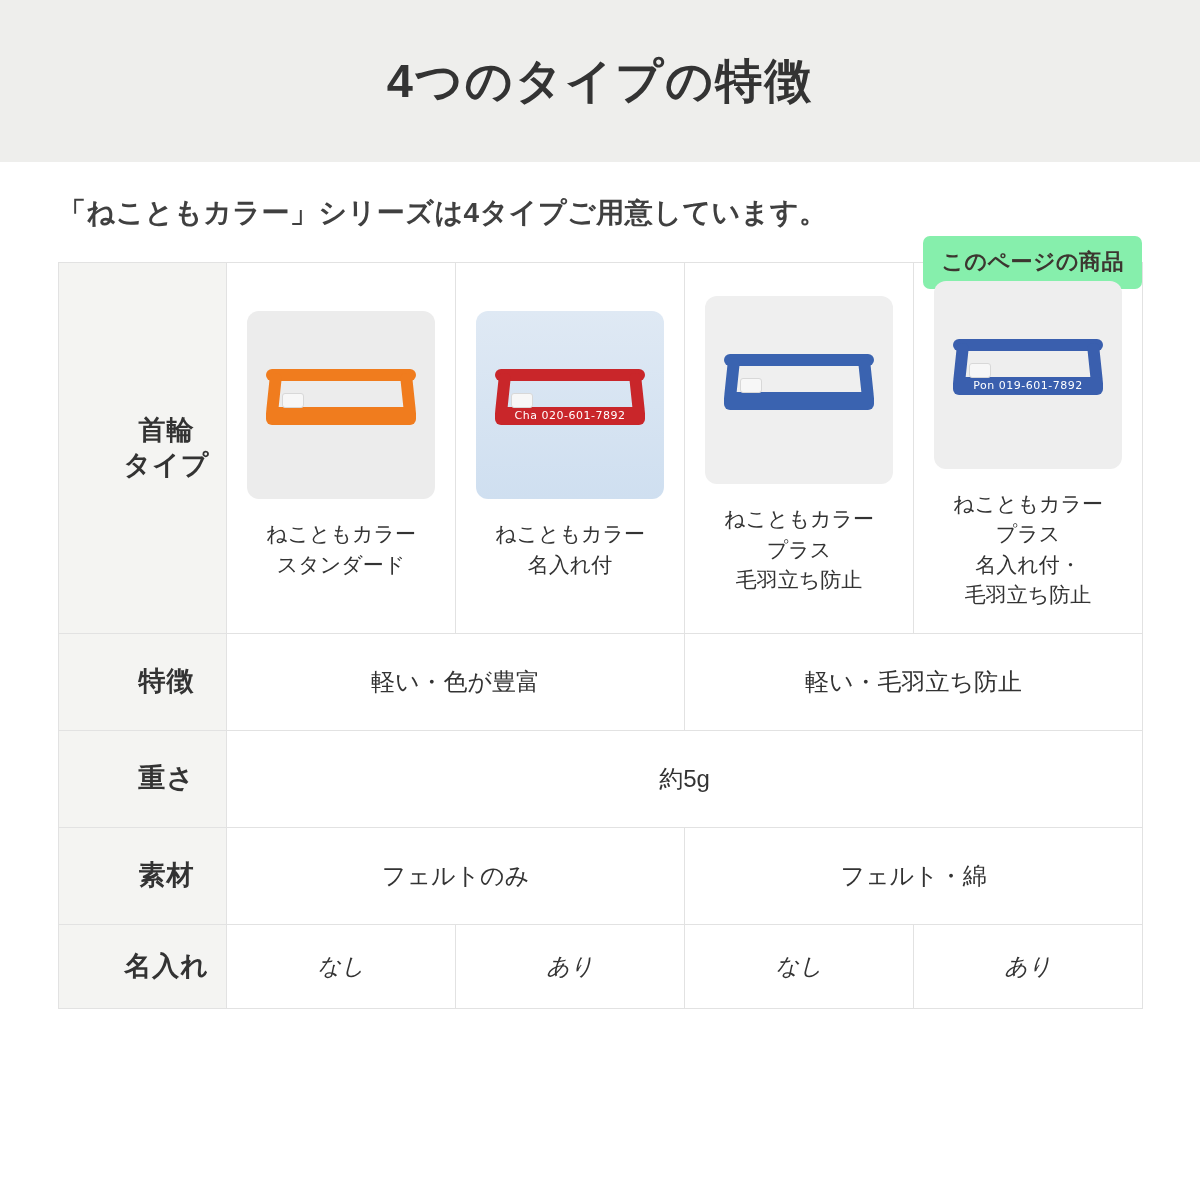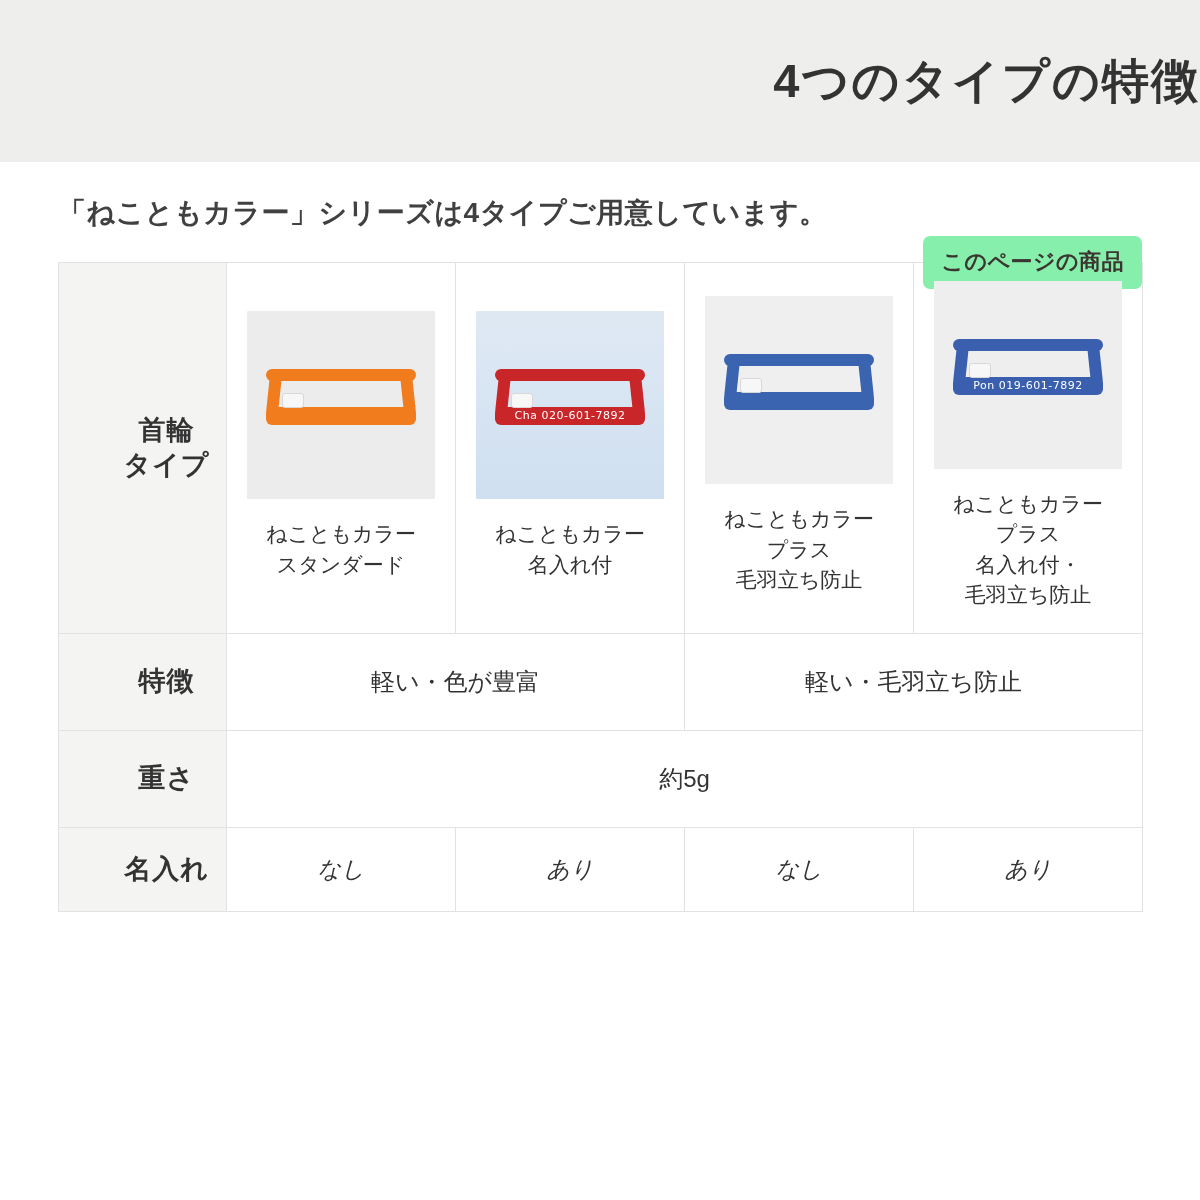--- a/index.html
+++ b/index.html
@@ -11,21 +11,21 @@
     -webkit-font-smoothing: antialiased;
   }
   .page { position: relative; width: 1200px; height: 1200px; overflow: hidden; }
 
   
   .header-band {
     height: 162px;
     background: #eeeeec;
     display: flex;
     align-items: center;
-    justify-content: flex-end;
+    justify-content: center;
   }
   .header-title {
     font-size: 47px;
     font-weight: bold;
     letter-spacing: 2px;
     color: #333333;
   }
 
   
   .lead {
@@ -65,21 +65,21 @@
     width: 229px;
     padding: 18px 8px 22px 8px;
     background: #ffffff;
   }
   .prod-img {
     width: 188px;
     height: 188px;
     margin: 0 auto 20px auto;
     position: relative;
     overflow: hidden;
-    border-radius: 1px;
+    border-radius: 12px;
   }
   .prod-name {
     font-size: 21px;
     line-height: 1.45;
     color: #333;
   }
 
   
   .bg-a { background: #ececec; }
   .bg-b { background: linear-gradient(180deg,#dfe9f4 0%, #cfdff0 100%); }
@@ -256,20 +256,25 @@
           <td class="rowhead">特徴</td>
           <td class="cell-text" colspan="2">軽い・色が豊富</td>
           <td class="cell-text" colspan="2">軽い・毛羽立ち防止</td>
         </tr>
 
         <tr>
           <td class="rowhead">重さ</td>
           <td class="cell-text" colspan="4">約5g</td>
         </tr>
 
+        <tr>
+          <td class="rowhead">素材</td>
+          <td class="cell-text" colspan="2">フェルトのみ</td>
+          <td class="cell-text" colspan="2">フェルト・綿</td>
+        </tr>
 
         <tr>
           <td class="rowhead">名入れ</td>
           <td class="cell-small">なし</td>
           <td class="cell-small">あり</td>
           <td class="cell-small">なし</td>
           <td class="cell-small">あり</td>
         </tr>
       </tbody>
     </table>

